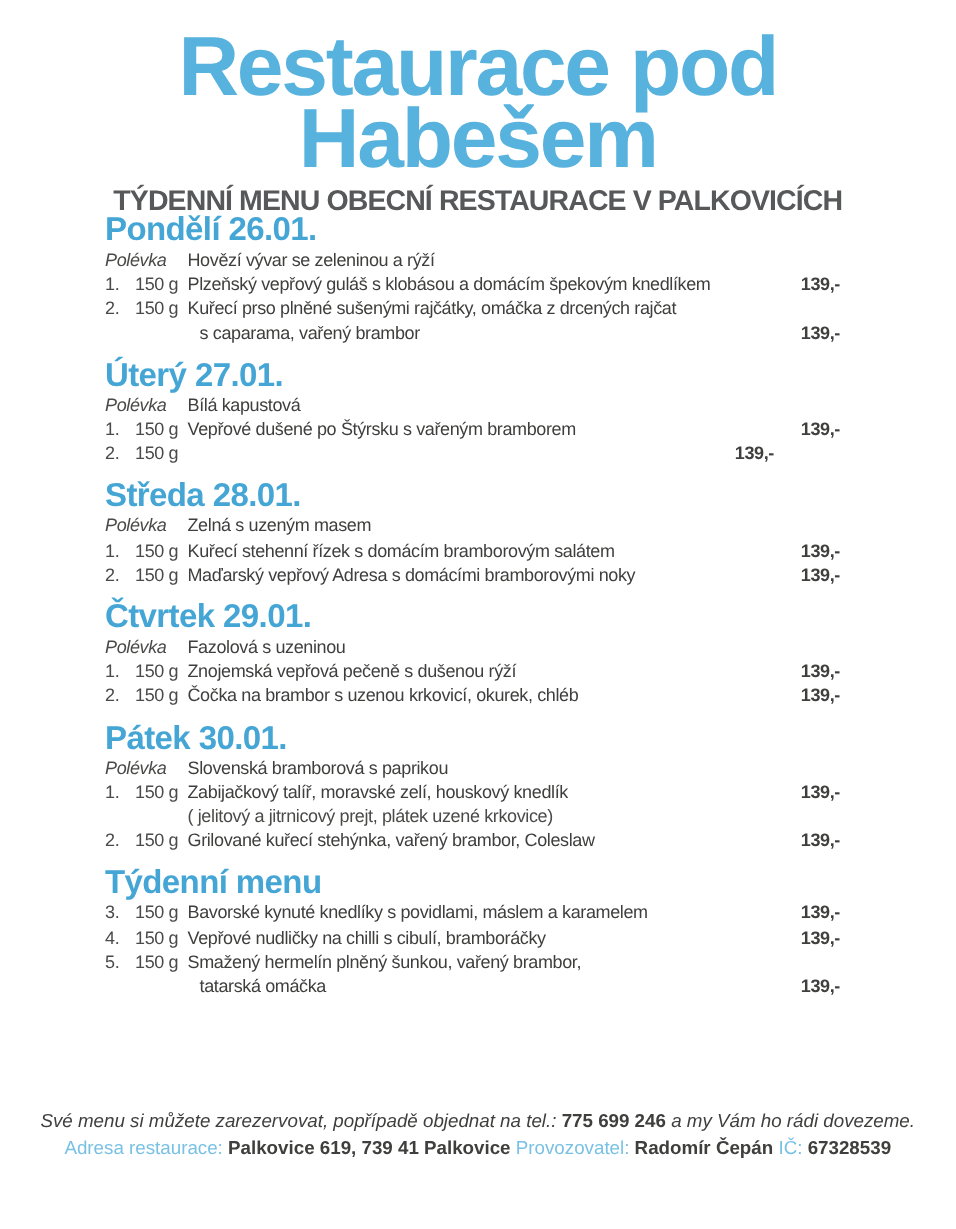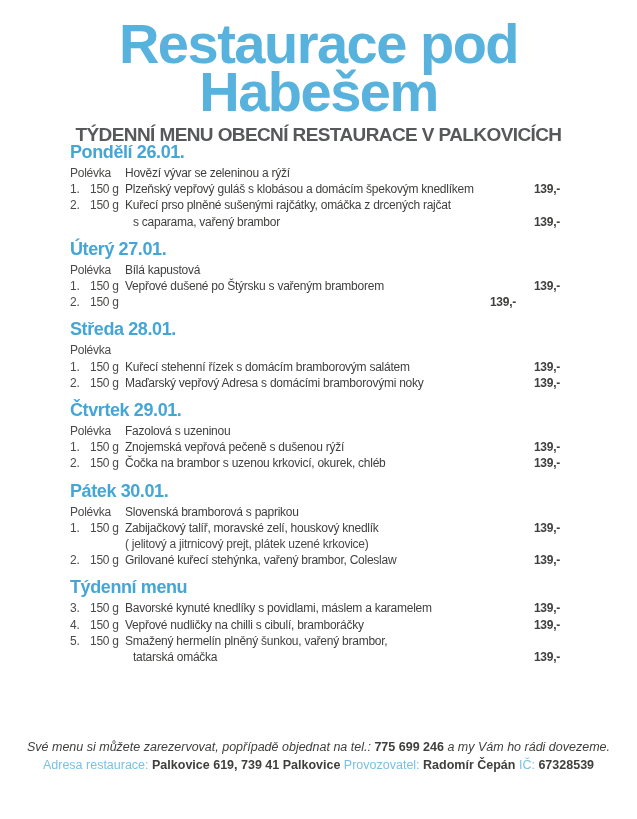--- a/index.html
+++ b/index.html
@@ -22,32 +22,32 @@
   .subtitle {
     margin-top:8px;
     font-size:19px; font-weight:bold; letter-spacing:-0.6px;
     color:var(--subtitle-gray, #57585A);
   }
 
   
   .menu { position:absolute; left:70px; top:142px; width:490px; }
   .section { margin-bottom:9px; }
   .day-heading {
-    font-size:18px; font-weight:bold; letter-spacing:-0.4px;
+    font-size:22px; font-weight:bold; letter-spacing:-0.4px;
     line-height:21px; margin-bottom:2px;
     color:var(--heading-blue, #45A6D6);
   }
   .row {
     display:grid;
     grid-template-columns:20px 35px 1fr 44px;
     font-size:12px; line-height:16.2px; letter-spacing:-0.25px;
     white-space:nowrap;
   }
   .row .num, .row .wt { color:var(--text-regular, #4A4A49); font-weight:normal; }
-  .row .lbl2 { grid-column:1 / 3; color:var(--text-regular, #4A4A49); }
+  .row .lbl2 { grid-column:1 / 3; color:var(--text-regular, #4A4A49);font-style:italic; }
   .row .name { font-weight:normal; color:var(--text-dark, #3F3F3E); overflow:visible; }
   .row .name.cont { padding-left:8px; }
   .row .note { font-weight:normal; color:var(--text-regular, #4A4A49); }
   .row .price { font-weight:bold; text-align:right; color:var(--text-dark, #3F3F3E); }
 
   
   .footer {
     position:absolute; top:739px; left:0; width:637px;
     text-align:center; font-size:12.5px; line-height:17.5px;
     color:var(--text-dark, #3F3F3E);
@@ -112,20 +112,21 @@
         <span class="num">2.</span>
         <span class="wt">150 g</span>
         <span class="price">139,-</span>
       </div>
     </div>
 
     <div class="section">
       <div class="day-heading">Středa 28.01.</div>
       <div class="row">
         <span class="lbl2">Polévka</span>
+        <span class="name">Zelná s uzeným masem</span>
         <span class="price"></span>
       </div>
       <div class="row">
         <span class="num">1.</span>
         <span class="wt">150 g</span>
         <span class="name">Kuřecí stehenní řízek s domácím bramborovým salátem</span>
         <span class="price">139,-</span>
       </div>
       <div class="row">
         <span class="num">2.</span>

